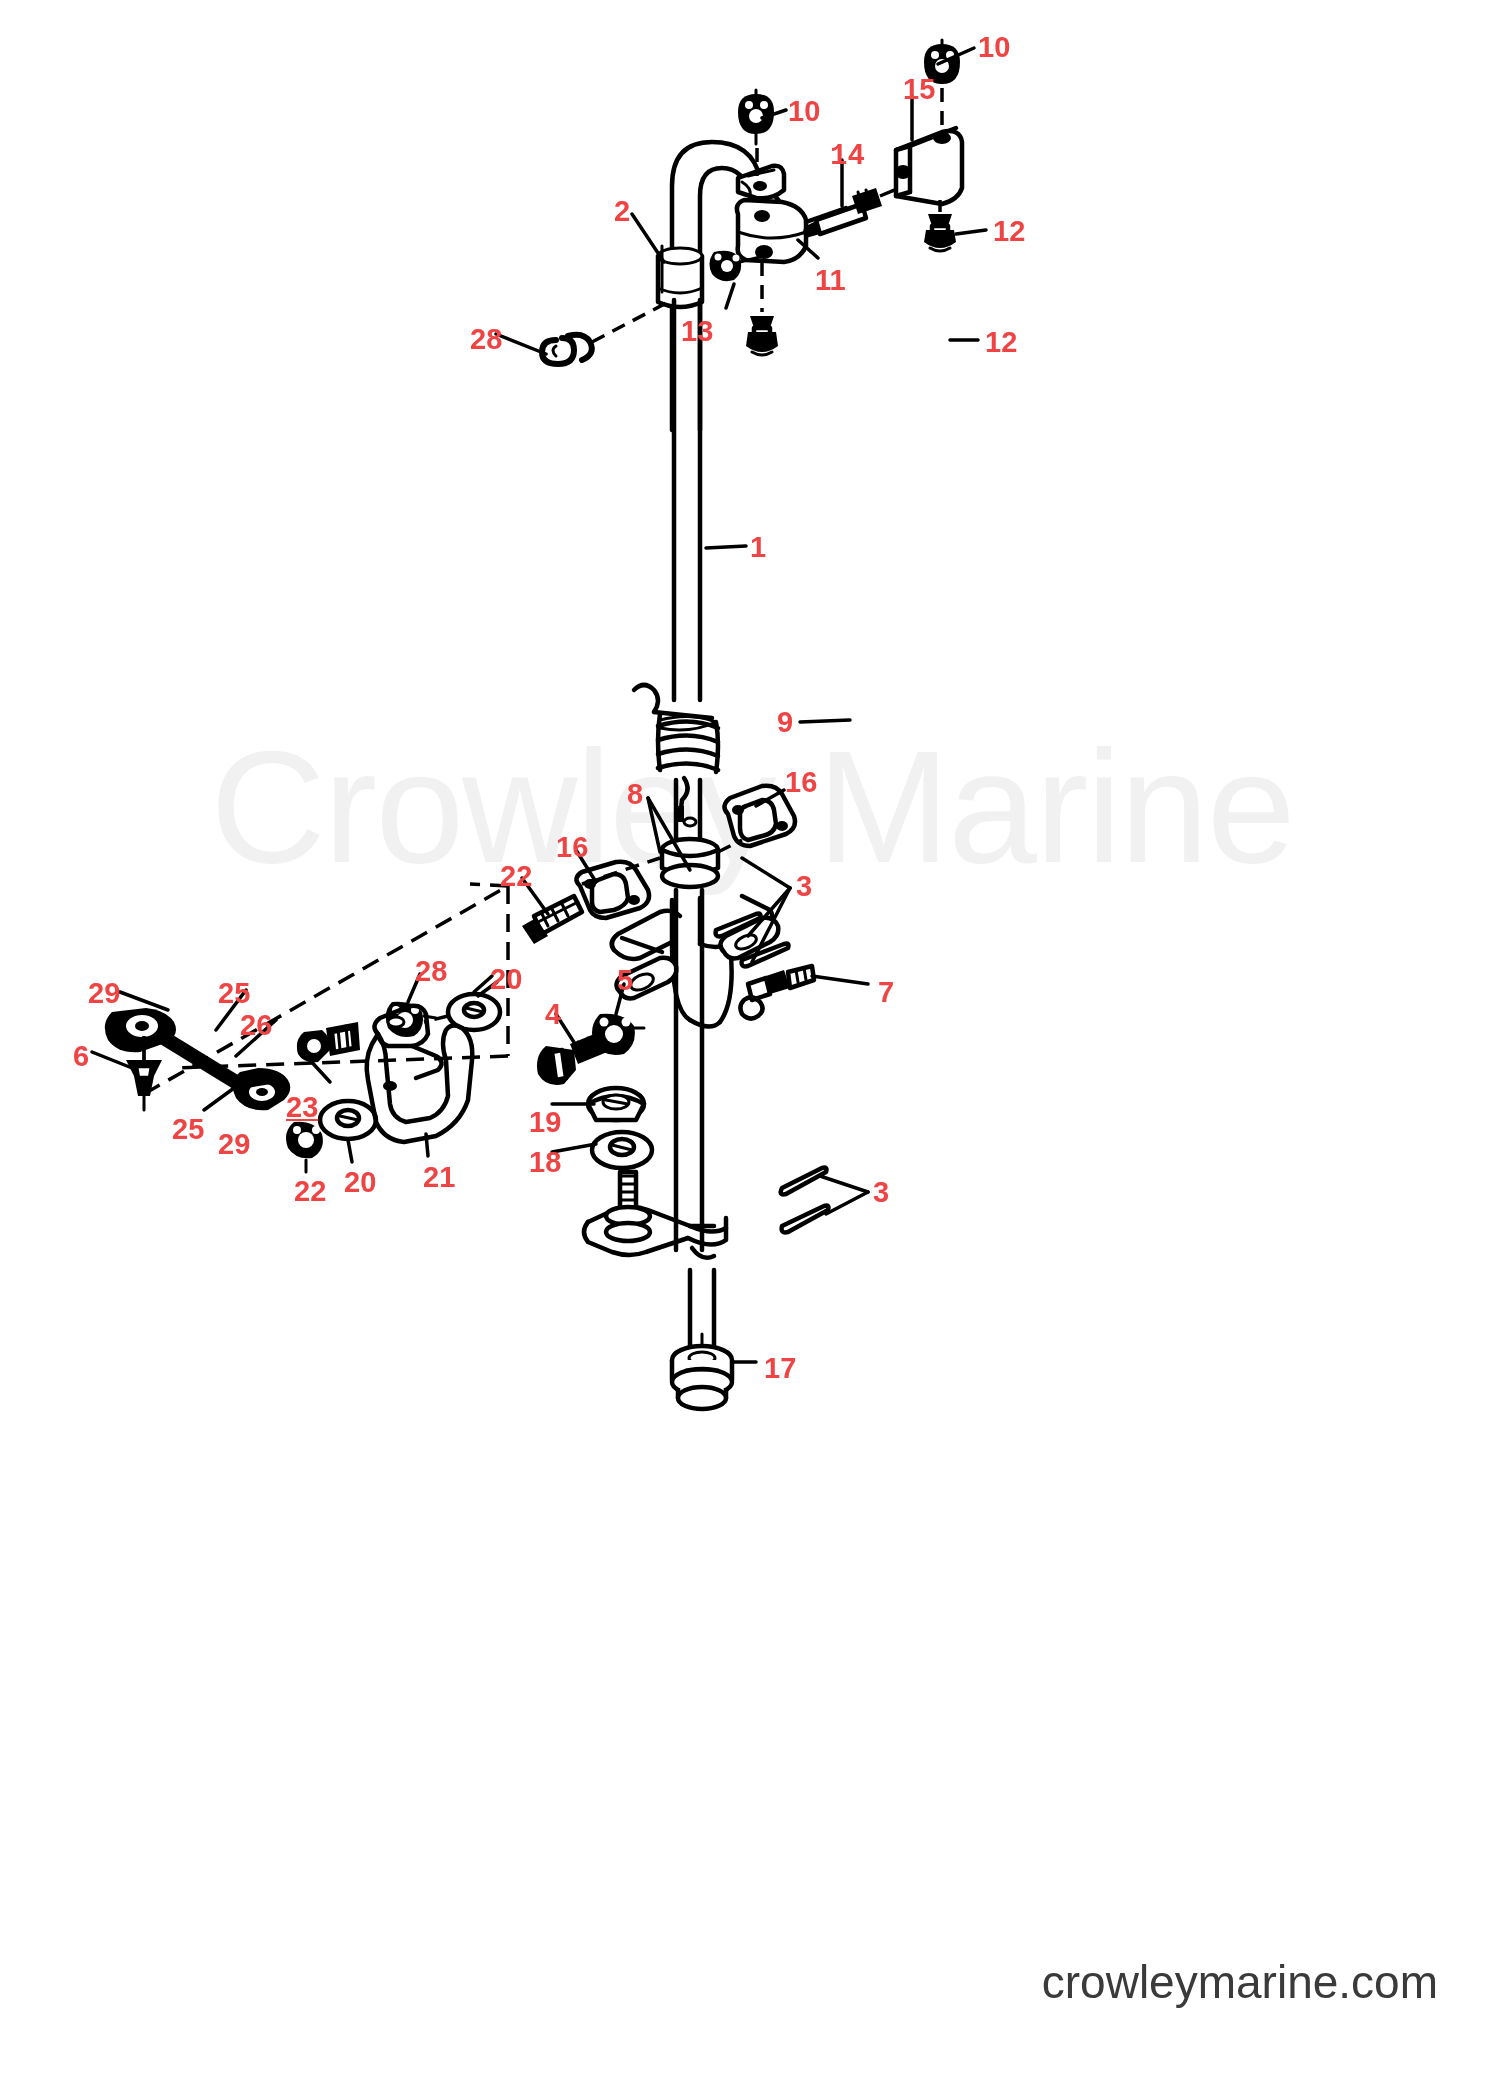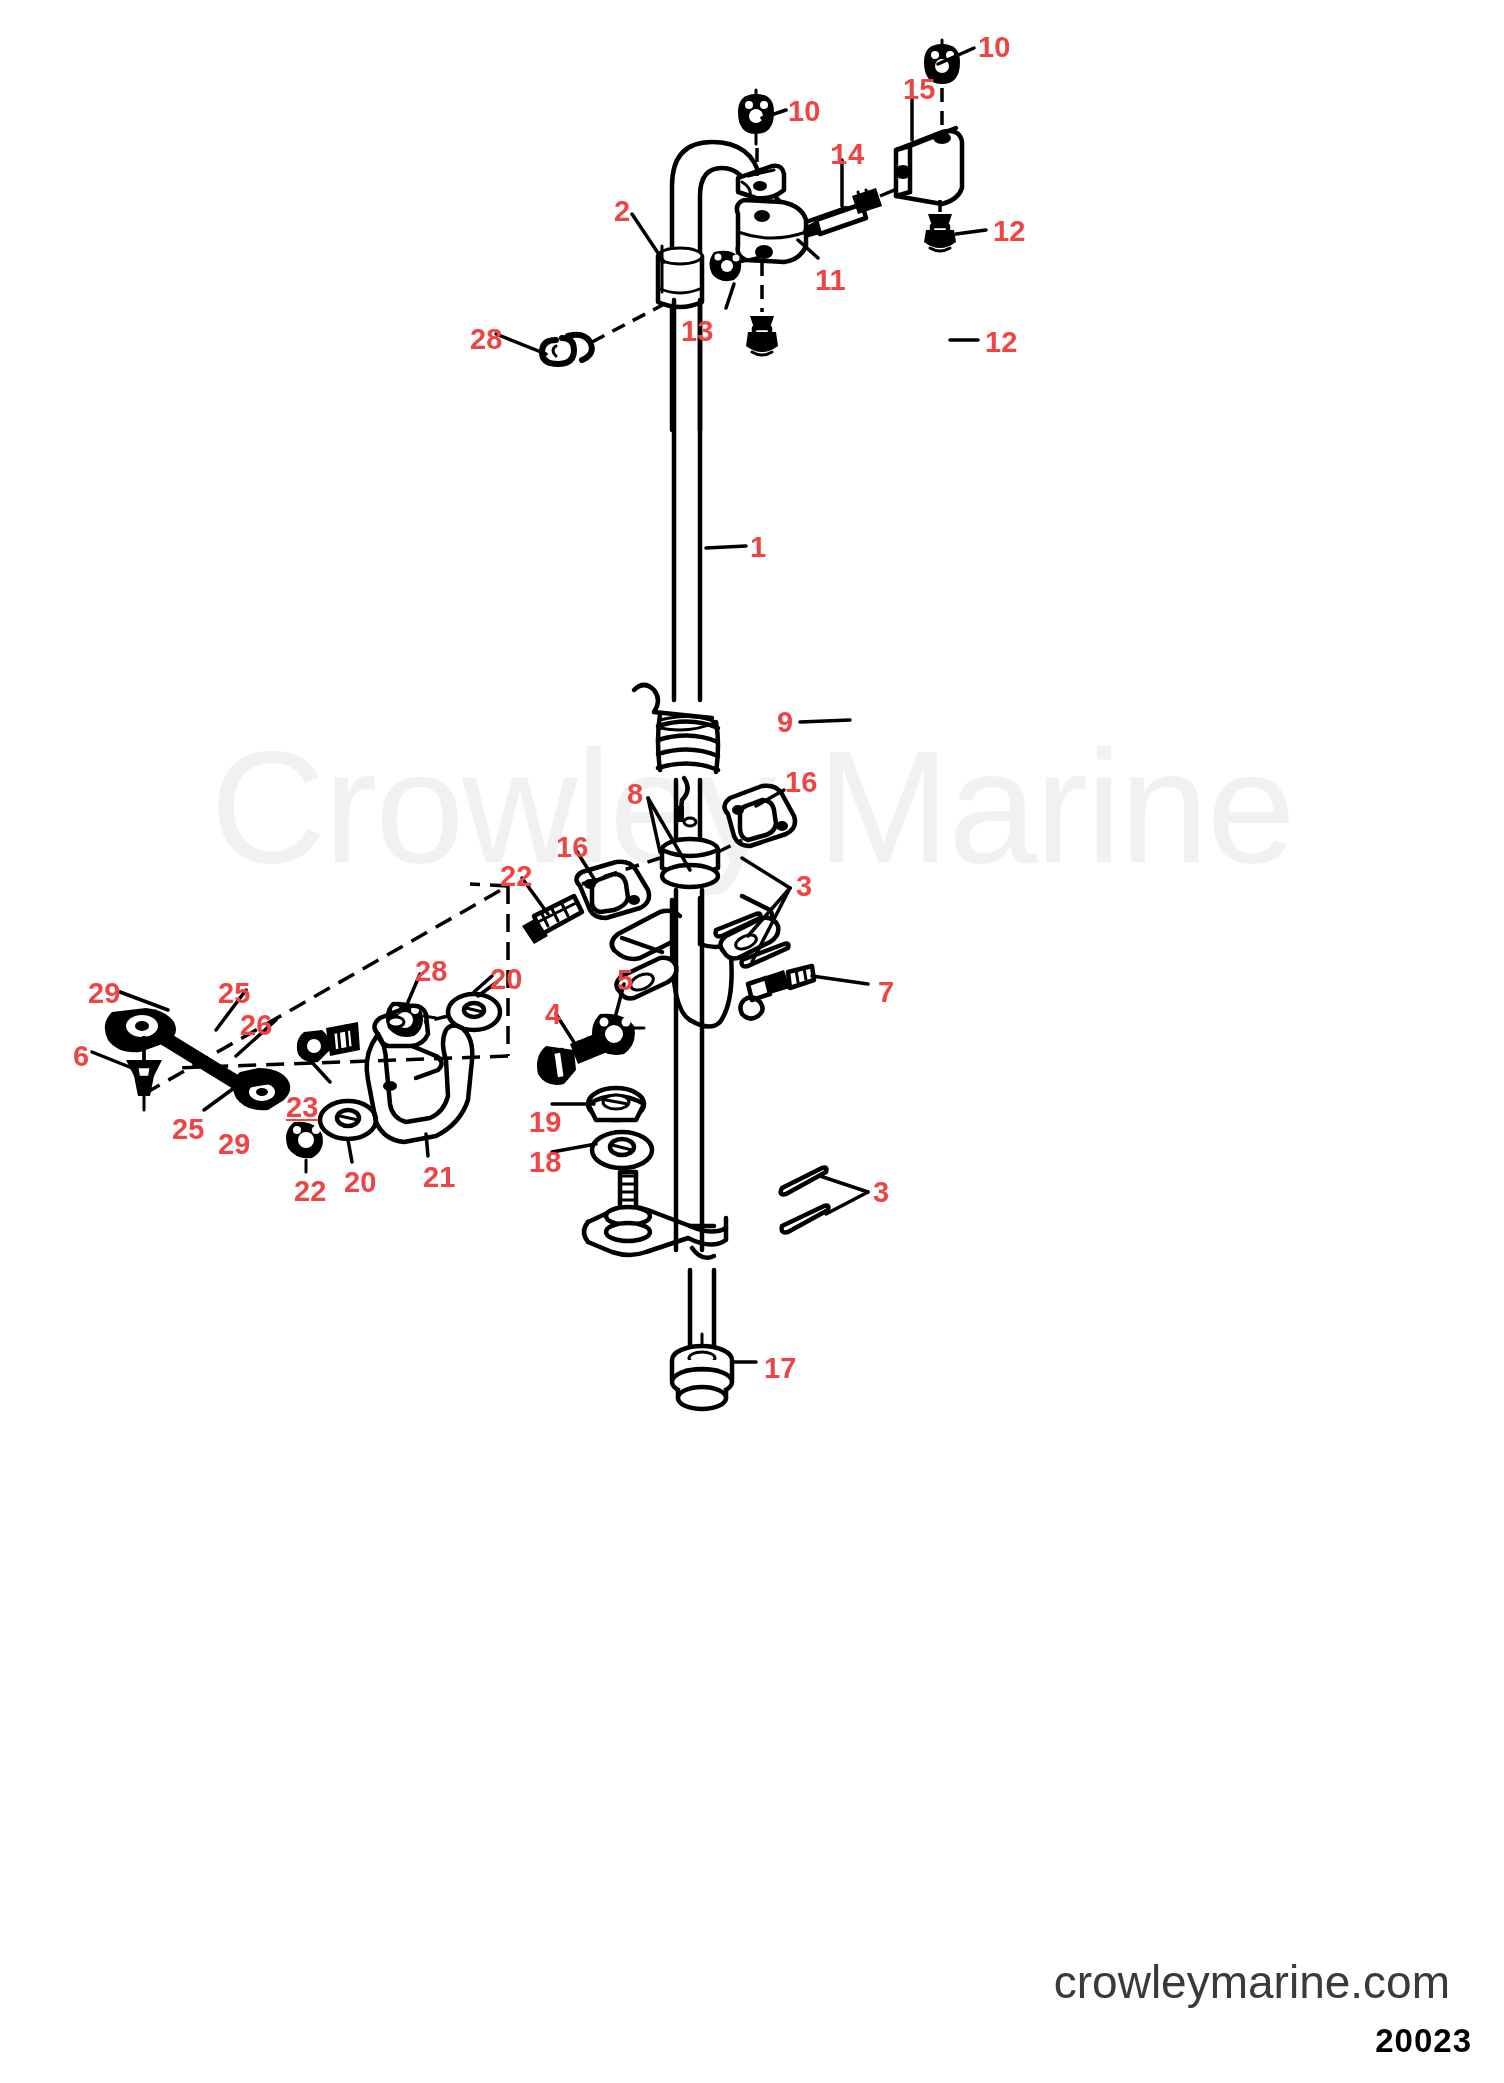--- a/index.html
+++ b/index.html
@@ -43,21 +43,21 @@
     position: absolute;
     font-family: "Liberation Sans", sans-serif;
     font-size: 29px;
     font-weight: 700;
     color: #ef4444;
     line-height: 1;
     white-space: nowrap;
   }
   #site-url {
     position: absolute;
-    left: 12px;
+    left: 0;
     top: 1955px;
     width: 1438px;
     text-align: right;
     font-family: "Liberation Sans", sans-serif;
     font-size: 46px;
     font-weight: 400;
     color: #3a3a3a;
     letter-spacing: 0px;
   }
   #drawing-number {
@@ -487,15 +487,14 @@
   <div class="callout-label" style="left:218px; top:1130px;">29</div>
   <div class="callout-label" style="left:529px; top:1108px;">19</div>
   <div class="callout-label" style="left:529px; top:1148px;">18</div>
   <div class="callout-label" style="left:344px; top:1168px;">20</div>
   <div class="callout-label" style="left:423px; top:1163px;">21</div>
   <div class="callout-label" style="left:294px; top:1177px;">22</div>
   <div class="callout-label" style="left:873px; top:1178px;">3</div>
   <div class="callout-label" style="left:764px; top:1354px;">17</div>
 
   <div id="site-url">crowleymarine.com</div>
-  <div id="drawing-number">20023</div>
 
 </div>
 
 </body></html>

